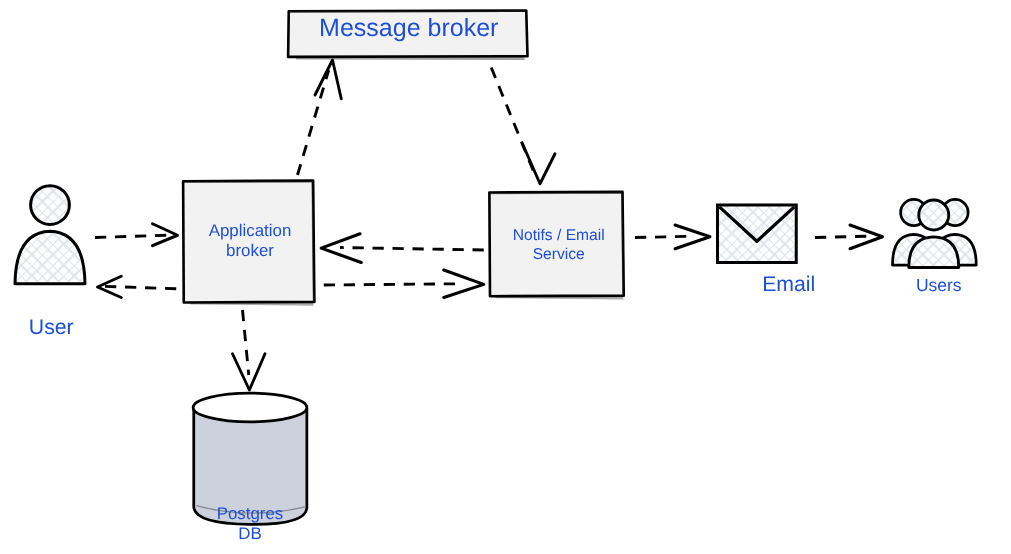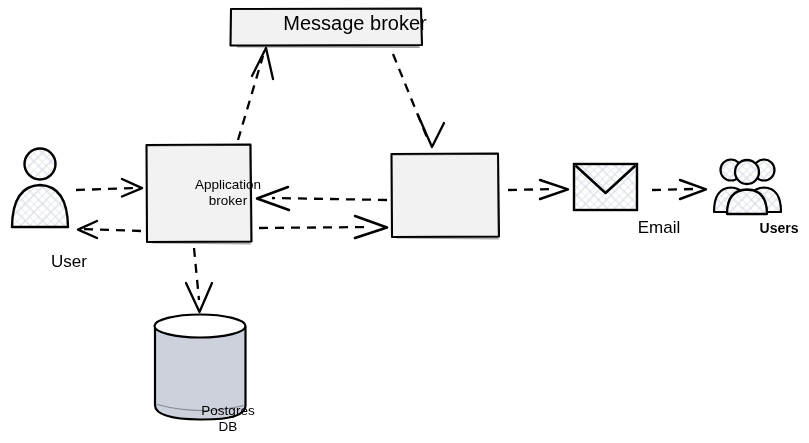--- a/index.html
+++ b/index.html
@@ -21,33 +21,32 @@
   #diagram-svg {
     position: absolute;
     left: 0;
     top: 0;
     width: 809px;
     height: 443px;
   }
   .node-label {
     position: absolute;
     text-align: center;
-    color: #000000;
+    color: #1d4ed8;
     line-height: 1.18;
     pointer-events: none;
     white-space: pre-line;
-    padding-left: 28px;
   }
   .lbl-broker   { left: 232px; top: 12px;  width: 190px; font-size: 20px; }
   .lbl-appsrv   { left: 147px; top: 177px; width: 106px; font-size: 13.5px; }
   .lbl-notifs   { left: 392px; top: 181px; width: 110px; font-size: 12.5px; }
   .lbl-db       { left: 155px; top: 355px; width: 90px;  font-size: 13.5px; margin-top: 48px; }
   .lbl-user     { left: 6px;   top: 252px; width: 70px;  font-size: 17px; }
   .lbl-email    { left: 586px; top: 218px; width: 90px;  font-size: 17px; }
-  .lbl-users    { left: 708px; top: 220px; width: 86px;  font-size: 14px; font-weight: bold; }
+  .lbl-users    { left: 708px; top: 220px; width: 86px;  font-size: 14px; }
 </style>
 </head>
 <body>
 
 <div id="diagram-canvas">
 
   <svg id="diagram-svg" viewBox="0 0 809 443" xmlns="http://www.w3.org/2000/svg">
     <defs>
       <pattern id="hatch" width="12" height="12" patternUnits="userSpaceOnUse" patternTransform="rotate(45)">
         <rect width="12" height="12" fill="#ffffff"></rect>
@@ -150,19 +149,21 @@
 
     <g>
       <path d="M652 190 L694 189" fill="none" stroke="#000000" stroke-width="2.3" stroke-dasharray="9 7" stroke-linecap="butt"></path>
       <path d="M680 180 L706 189.4 L680 199" fill="none" stroke="#000000" stroke-width="2.4" stroke-linejoin="round" stroke-linecap="round"></path>
     </g>
   </svg>
 
   <div class="node-label lbl-broker">Message broker</div>
   <div class="node-label lbl-appsrv">Application
 broker</div>
+  <div class="node-label lbl-notifs">Notifs / Email
+Service</div>
   <div class="node-label lbl-db">Postgres
 DB</div>
   <div class="node-label lbl-user">User</div>
   <div class="node-label lbl-email">Email</div>
   <div class="node-label lbl-users">Users</div>
 
 </div>
 
 </body></html>

